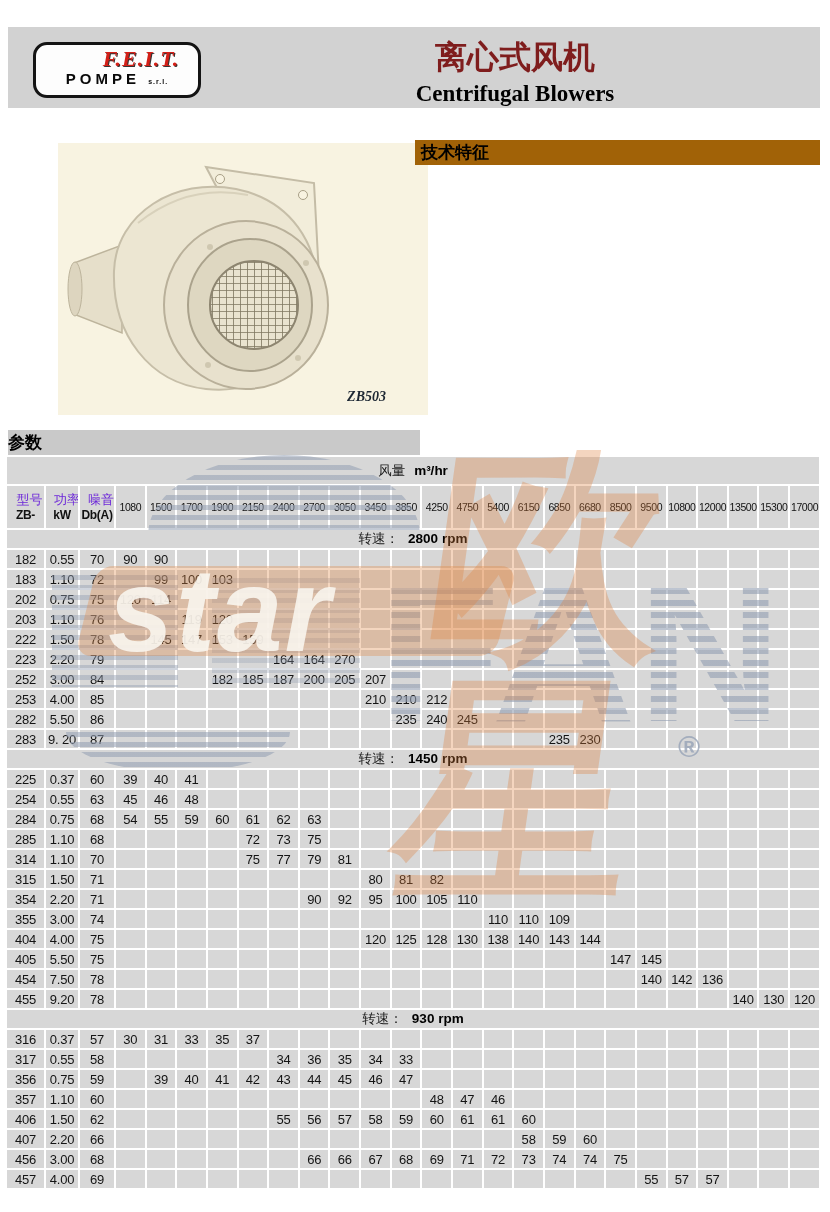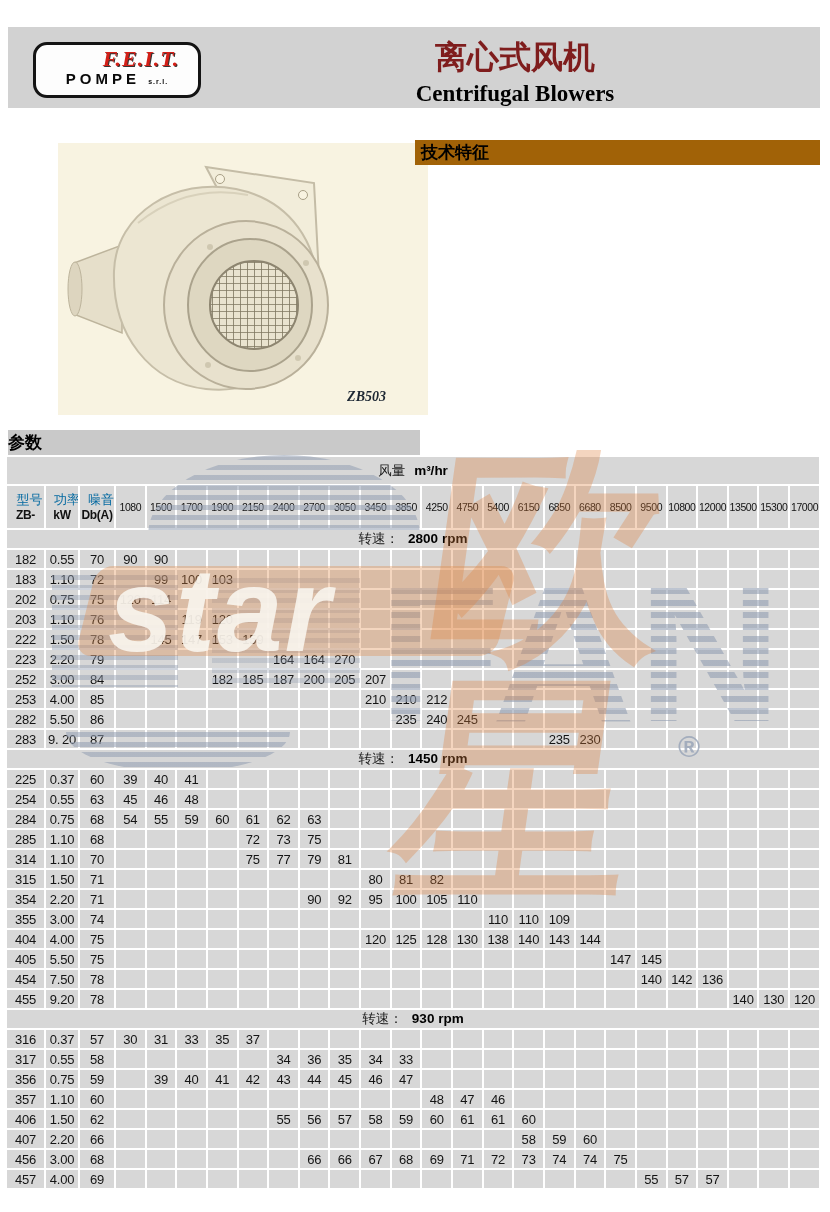--- a/index.html
+++ b/index.html
@@ -34,21 +34,21 @@
   
   .table-wrap{position:absolute;left:5px;top:455px;width:820px;}
   table.params{border-collapse:separate;border-spacing:2px;table-layout:fixed;width:816px;}
   table.params td,table.params th{background:#d7d7d7;padding:0;text-align:center;vertical-align:middle;
     overflow:hidden;white-space:nowrap;font-weight:400;}
   td.band{height:18px;font-size:13.5px;}
   td.flow-band-cell{height:27px;}
   .band .cnl{color:#1a1a1a;}
   .band .unitl{font-weight:700;margin-left:9px;color:#000;}
   th.head2{height:42px;font-weight:400;}
-  .head2 .t{font-size:13px;line-height:17px;color:#0369a1;padding-left:8px;}
+  .head2 .t{font-size:13px;line-height:17px;color:#6d28d9;padding-left:8px;}
   .head2 .b{font-size:12px;line-height:15px;font-weight:700;letter-spacing:-0.3px;color:#111;}
   th.flow-h{font-size:10.5px;font-weight:700;letter-spacing:-0.4px;color:#111;height:42px;}
   td.v{height:18px;font-size:13px;font-weight:700;color:#141414;letter-spacing:-0.2px;}
   
   .wm{position:absolute;left:0;top:450px;width:830px;height:762px;overflow:hidden;pointer-events:none;}
   .wm .stripes{position:absolute;background:repeating-linear-gradient(180deg,rgba(146,158,178,.55) 0 5px,rgba(0,0,0,0) 5px 10px);}
   .wm-dome{left:148px;top:5px;width:272px;height:80px;border-radius:136px 136px 0 0/80px 80px 0 0;}
   .wm-bars{left:52px;top:125px;width:126px;height:112px;opacity:.8;}
   .wm-bars2{left:212px;top:128px;width:148px;height:106px;opacity:.6;}
   .wm-arc{left:66px;top:282px;width:224px;height:40px;border-radius:0 0 112px 112px/0 0 40px 40px;}

